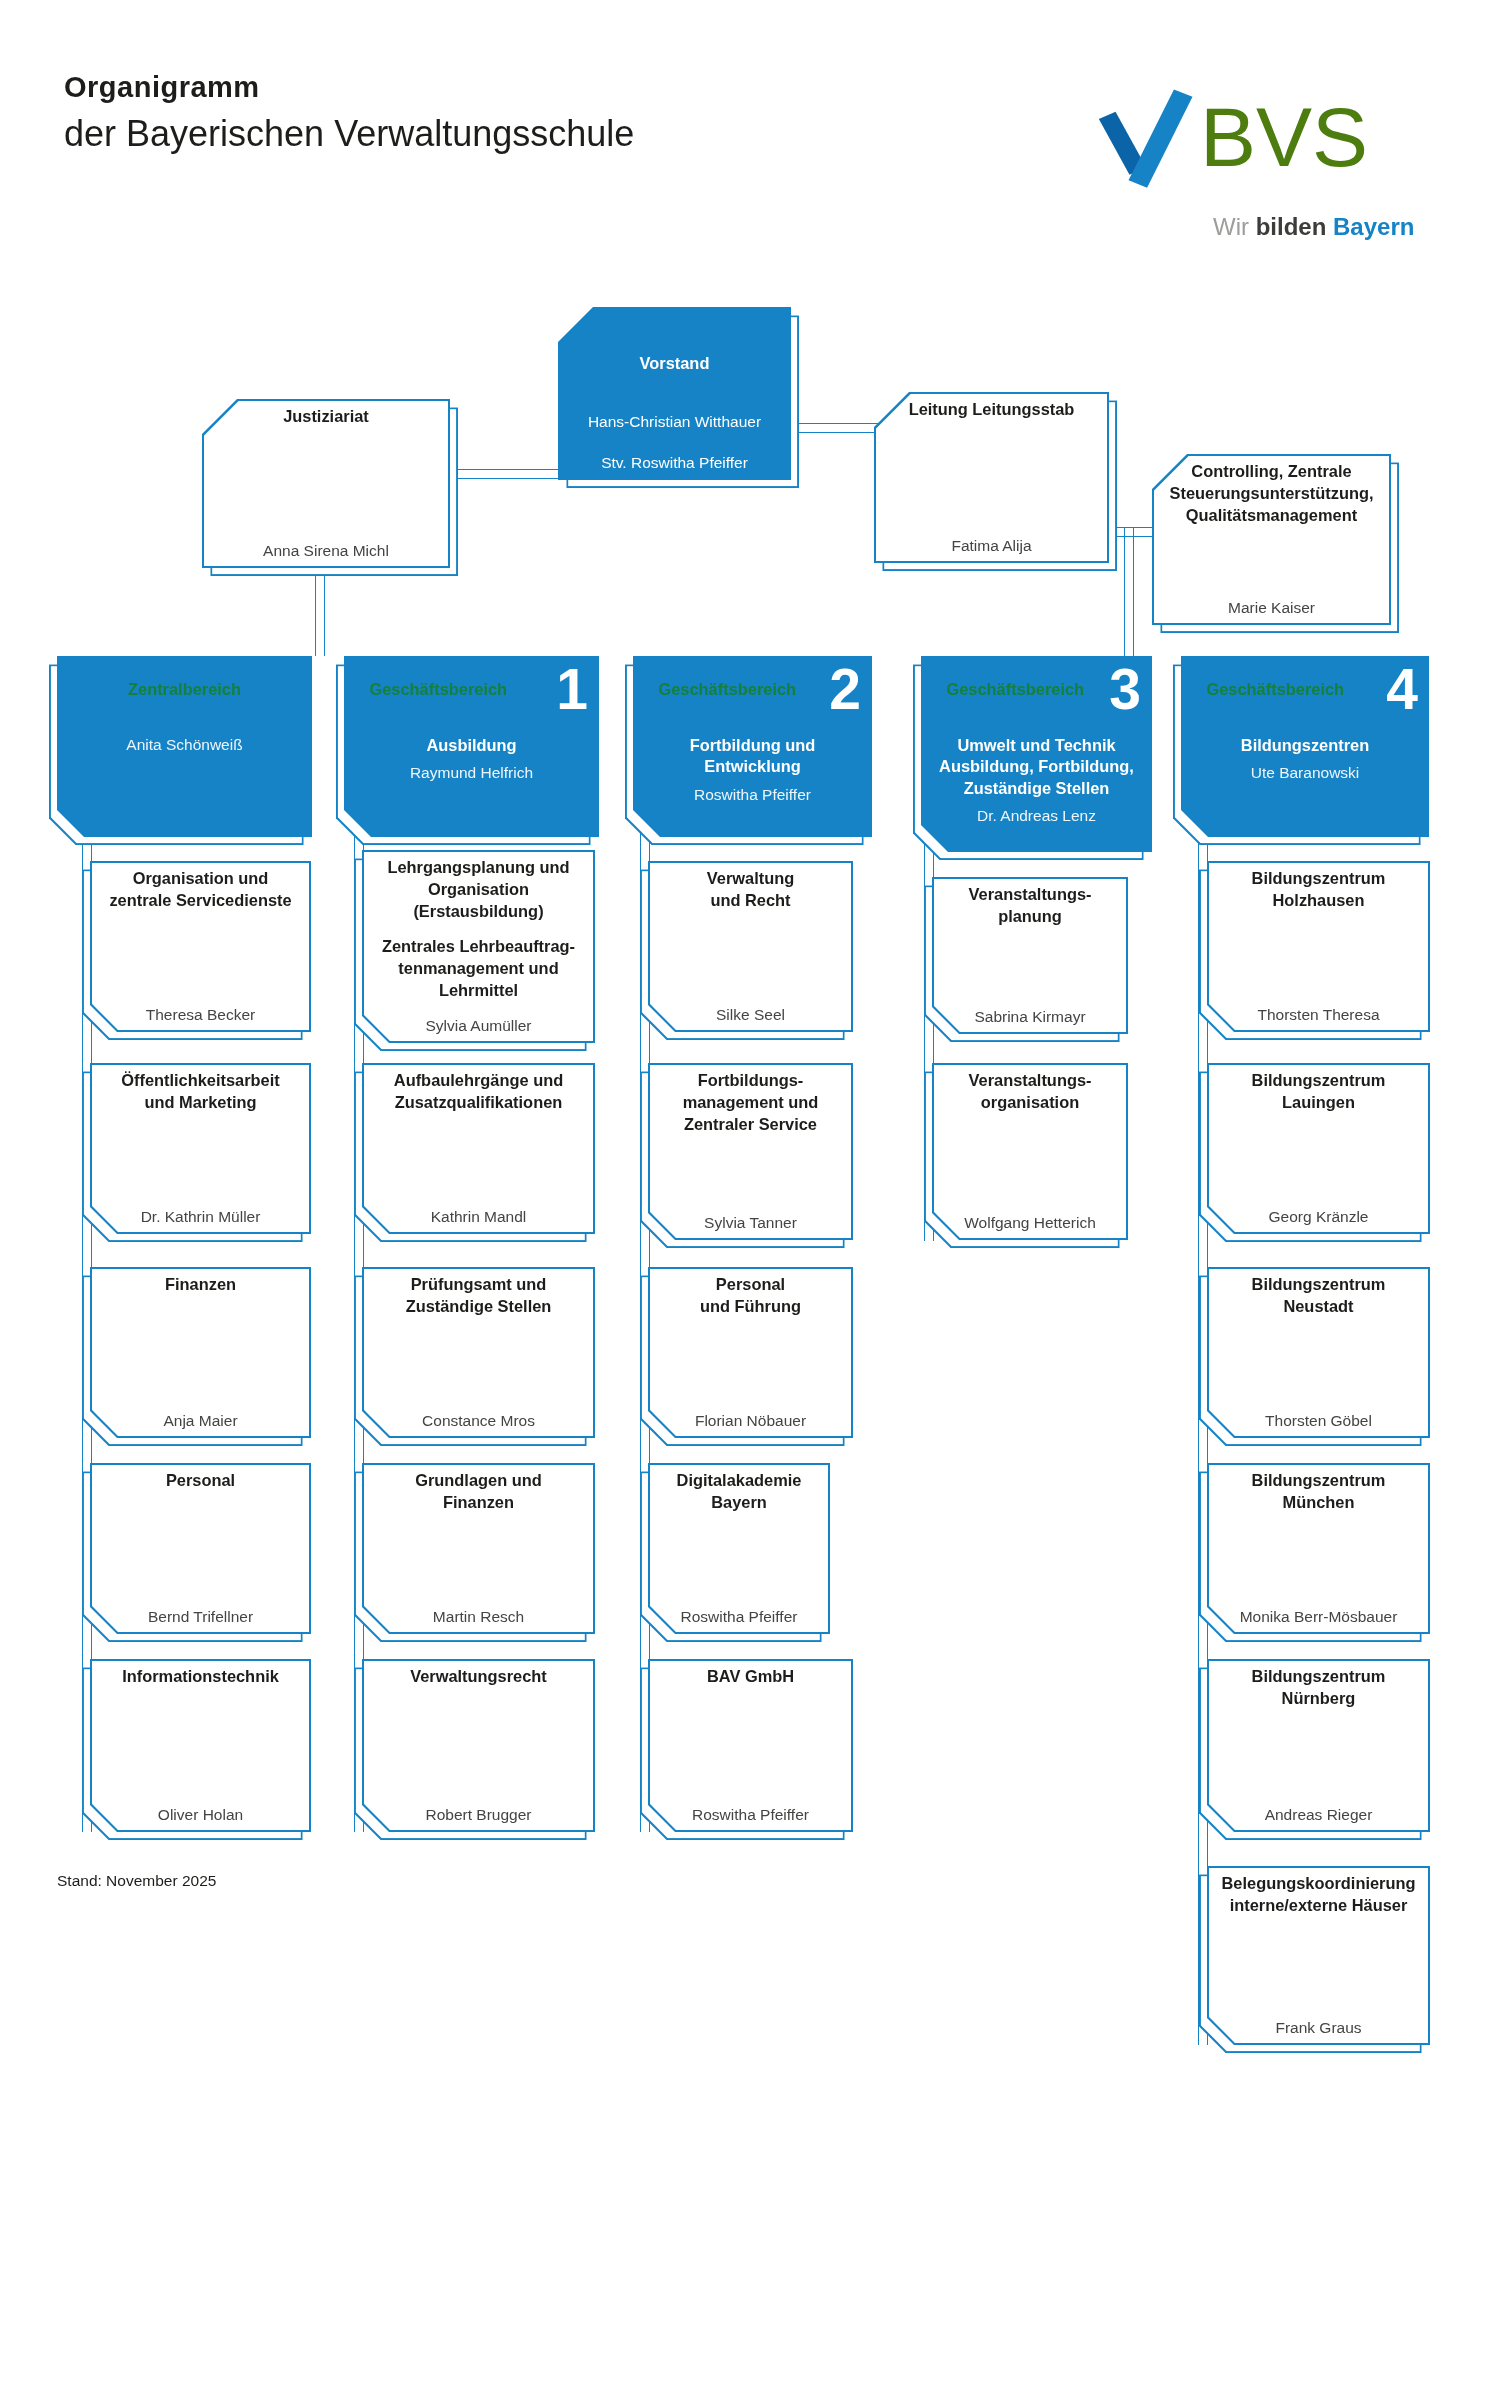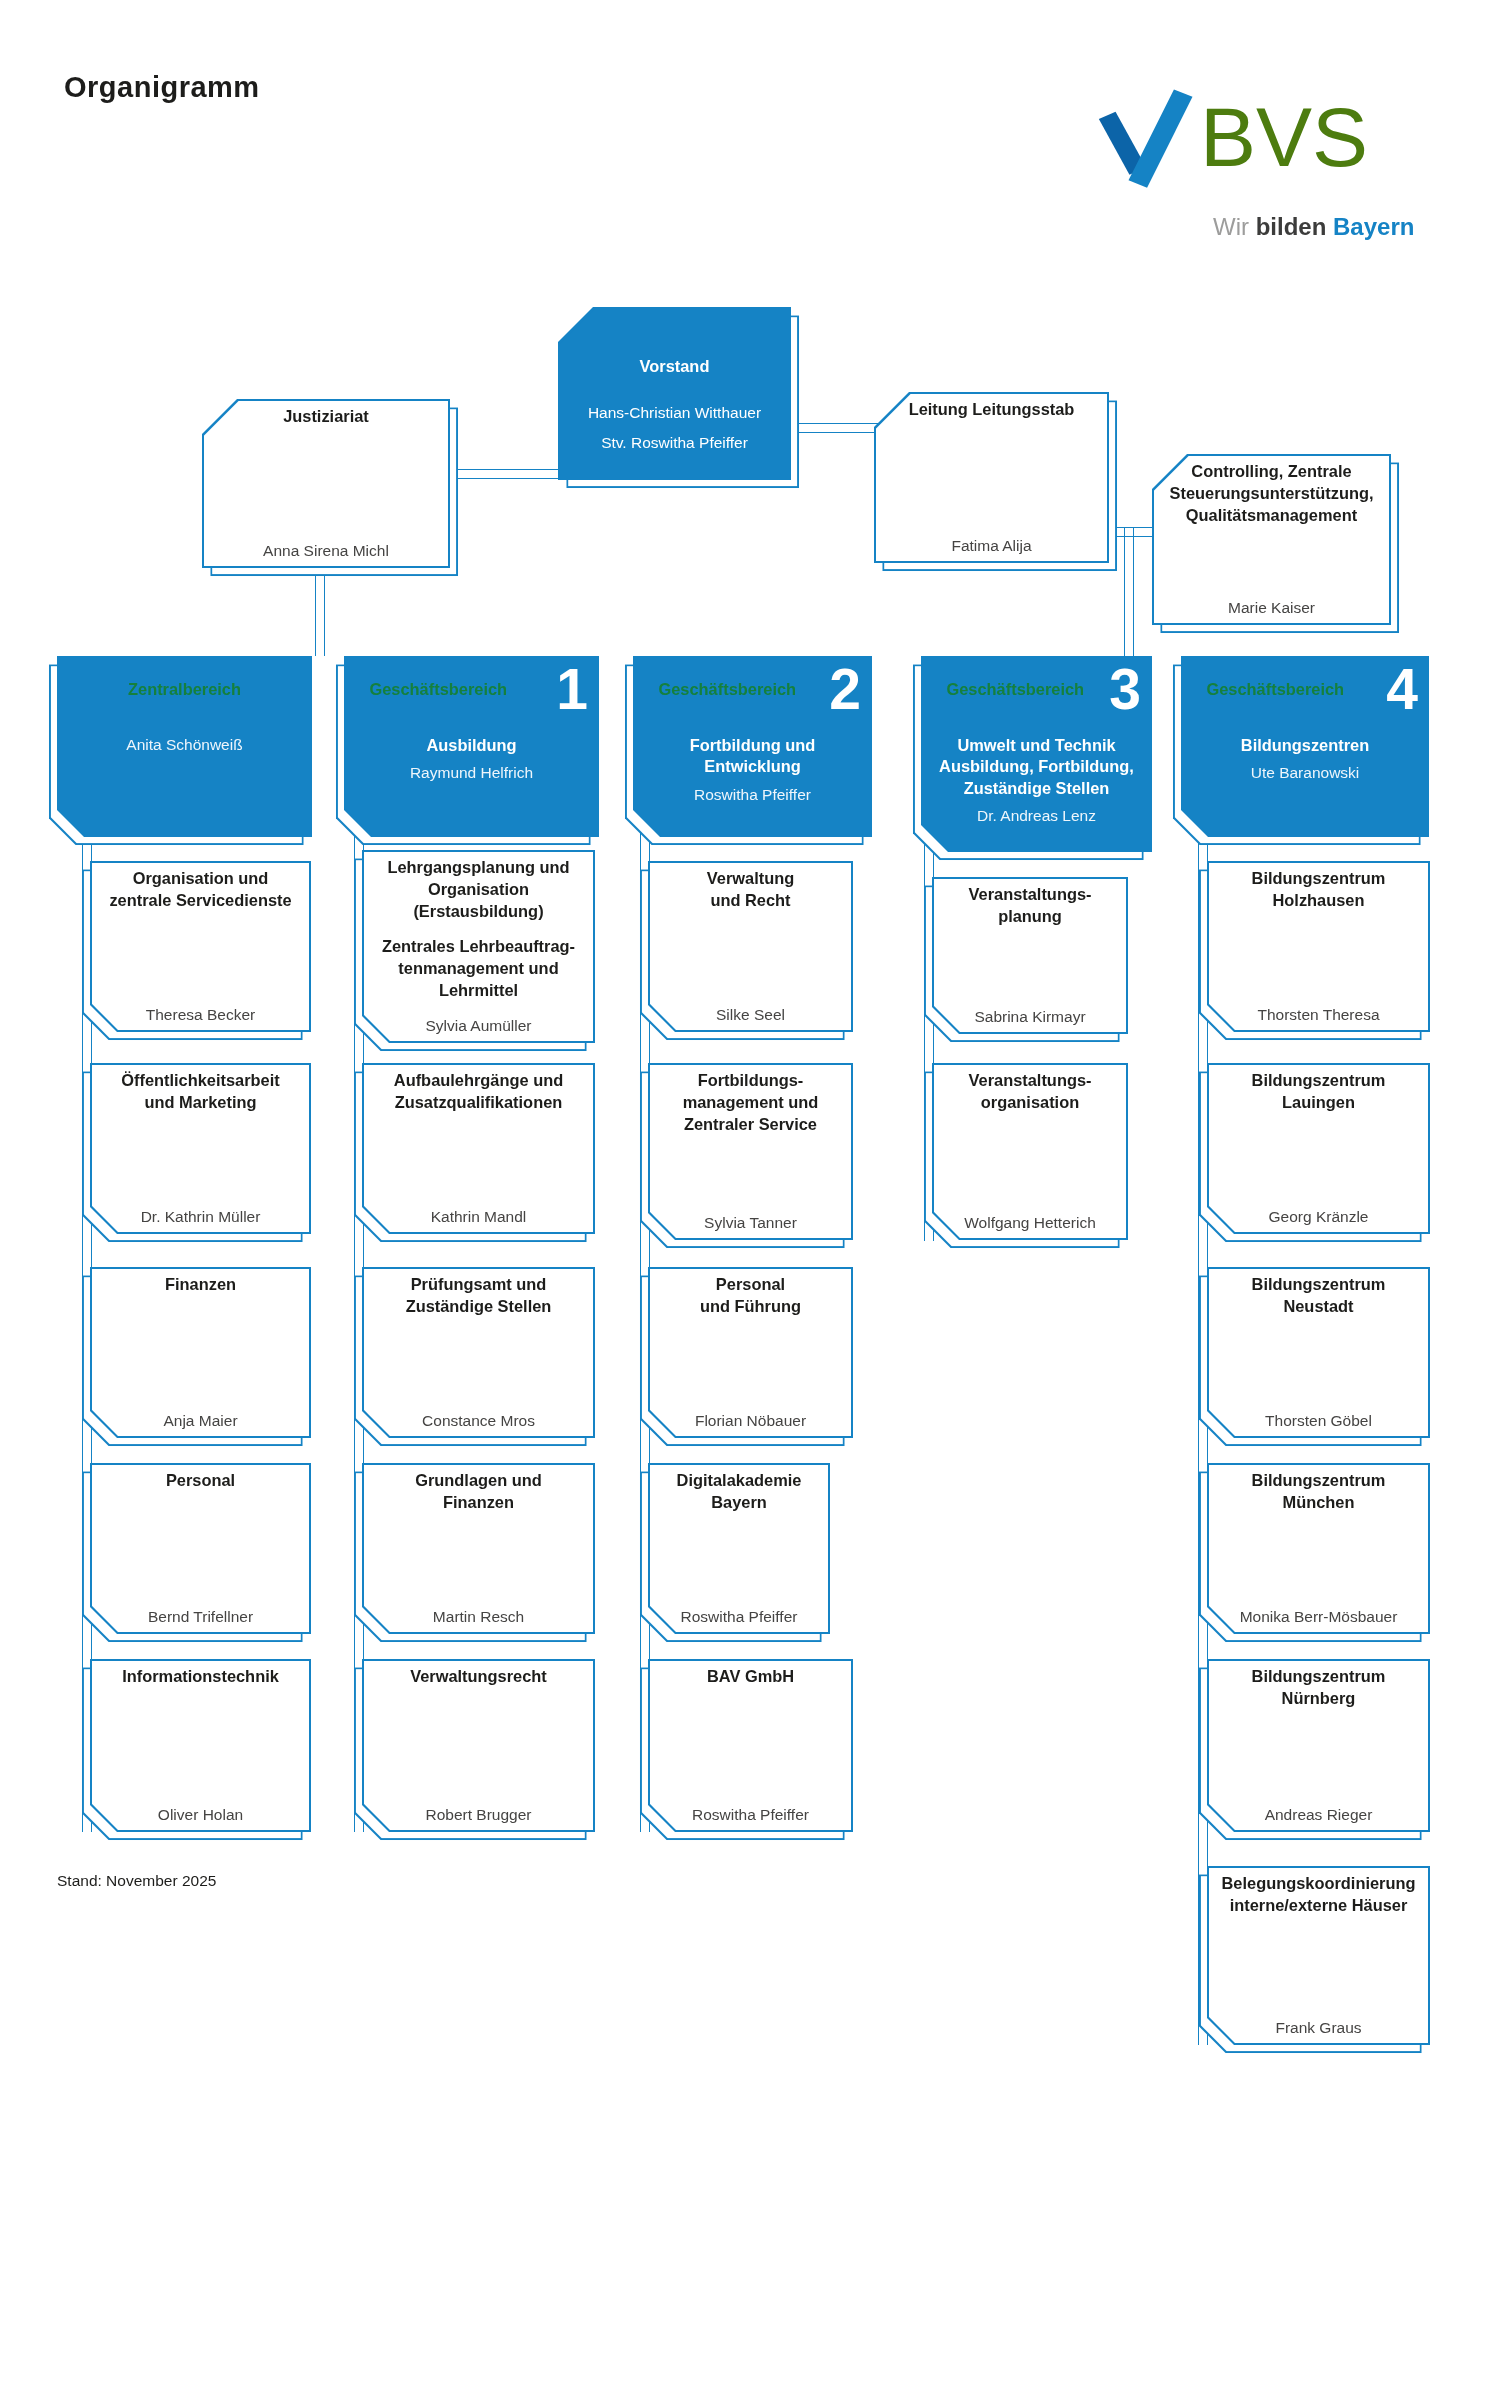--- a/index.html
+++ b/index.html
@@ -45,38 +45,39 @@
   .n{font-size:15.5px;line-height:1.3;color:var(--gray)}
   .fillblue .t{color:#fff}
   .fillblue .n{color:#eef6fc}
 
   
   .top2 .ct{gap:8.2px}
   .ctr3 .ct{gap:11px}
   .tight .ct{gap:9px;padding:5.5px 9px}
 
   
-  .vor .ct{justify-content:center;padding-top:27px;gap:0}
+  .vor .ct{justify-content:flex-end;padding-top:27px;gap:12px}
   .vor .m{font-size:15.5px;color:#fff;line-height:1.25}
   .vor .m1{margin-top:25.5px}
   .vor .m2{margin-top:10px}
 
   
   .hd .ct{justify-content:flex-start;padding-top:77px;gap:6.4px}
   .hlabel{position:absolute;top:24px;left:25.5px;right:auto;font-size:16.4px;font-weight:bold;color:#15803d;z-index:3;white-space:nowrap}
   .solo .hlabel{left:0;right:0;text-align:center}
   .hnum{position:absolute;top:3.6px;right:11px;font-size:57px;font-weight:600;color:#fff;z-index:3;line-height:1.05}
 
   .stand{position:absolute;left:57px;top:1872px;font-size:15.5px;color:var(--ink)}
 </style>
 </head>
 <body>
 
 <div class="pagehead">
   <h1>Organigramm</h1>
+  <div class="sub">der Bayerischen Verwaltungsschule</div>
 </div>
 
 <div class="check">
   <svg width="102" height="111" viewBox="0 0 110 112">
     <polygon points="2,34 20,26 53,86 35,94" fill="#0c64a8"></polygon>
     <polygon points="34,100 83,2 103,10 54,108" fill="#1583c5"></polygon>
   </svg>
 </div>
 <div class="brand">BVS</div>
 <div class="tagline">

